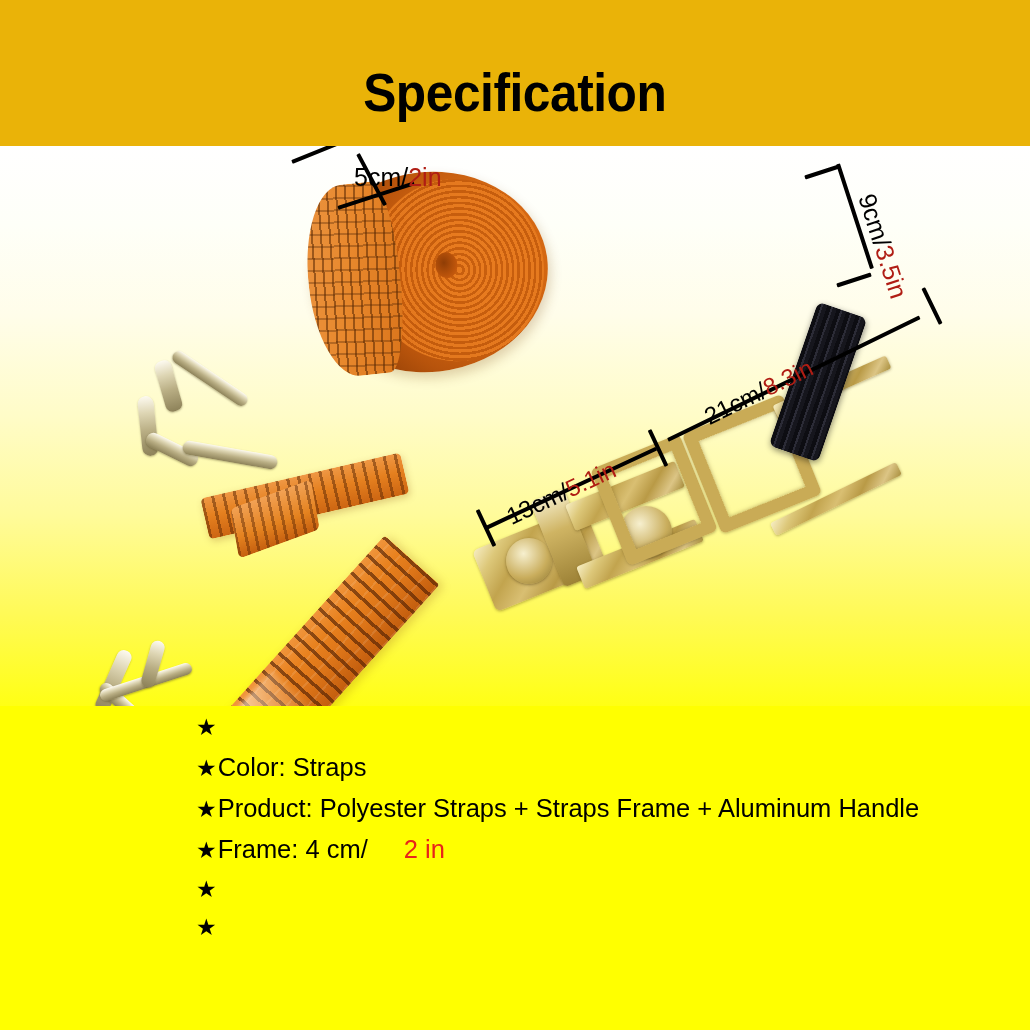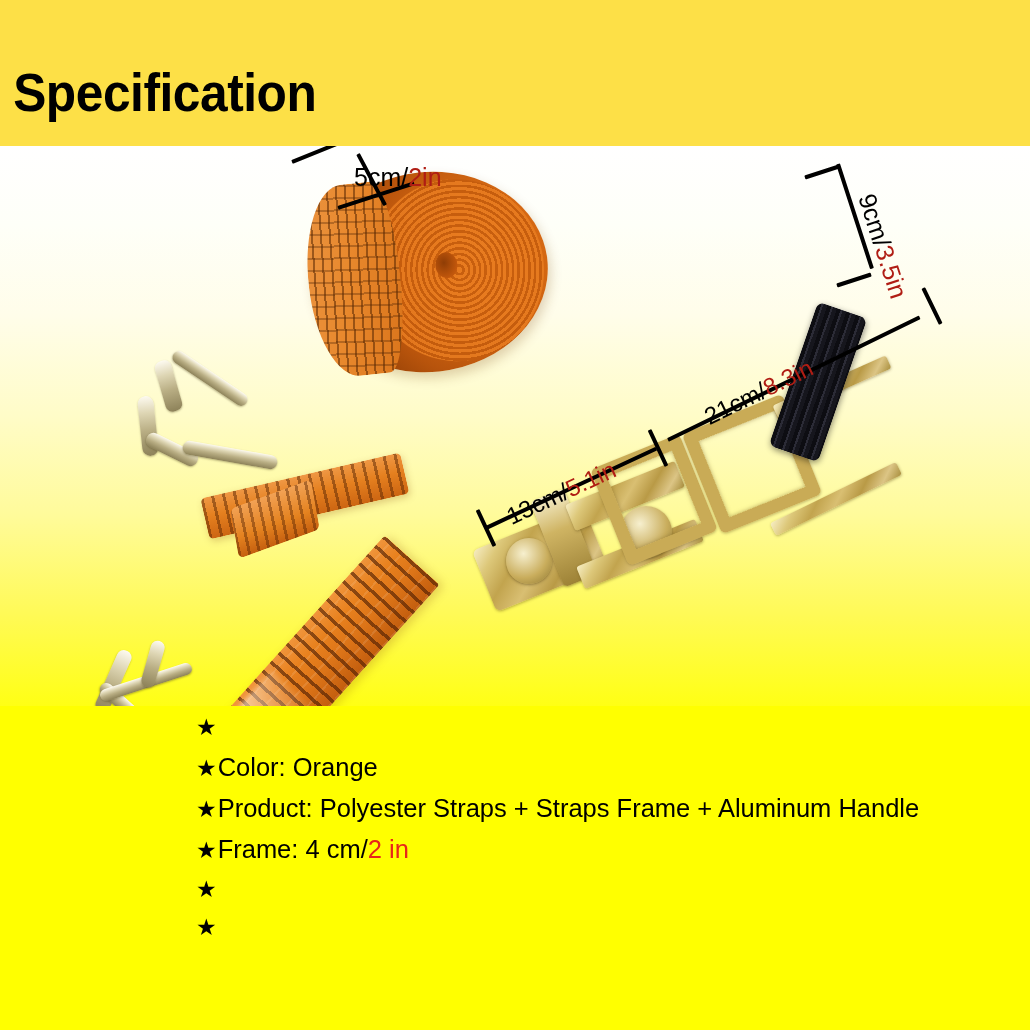--- a/index.html
+++ b/index.html
@@ -10,22 +10,22 @@
     background:#ffffff; overflow:hidden;
   }
   #page {
     position:relative; width:1030px; height:1030px;
     background:#ffffff; overflow:hidden;
   }
 
   
   #header-banner {
     position:absolute; left:0; top:0; width:1030px; height:184px;
-    background:#fde047;
-    display:flex; align-items:center; justify-content:flex-start;
+    background:#eab308;
+    display:flex; align-items:center; justify-content:center;
   }
   #page-title {
     font-family:"Liberation Sans", sans-serif;
     font-weight:bold; font-size:54px; color:#000000;
     letter-spacing:-0.5px; transform:scaleX(0.92); transform-origin:center;
     line-height:1;
   }
 
   
   #photo-stage {
@@ -200,21 +200,21 @@
     width:820px;
   }
   .spec-item {
     display:flex; align-items:baseline;
     font-size:25.5px; color:#000000;
     line-height:1; margin-bottom:15.5px;
     font-family:"Liberation Sans", sans-serif;
     white-space:nowrap;
   }
   .spec-star { font-size:23px; margin-right:1px; color:#000; }
-  .spec-text .in-red { color:#e8241a; }
+  .spec-text .in-red { color:#e8241a;margin-left:36px; }
 </style>
 </head>
 <body>
 
 <div id="page">
 
   <div id="header-banner">
     <div id="page-title">Specification</div>
   </div>
 
@@ -312,21 +312,21 @@
   <div id="spec-list">
 
     <div class="spec-item">
       <span class="spec-star">★</span>
     </div>
 
     <div class="spec-item">
       <span class="spec-star">★</span>
       <span class="spec-text">
         <span>Color:</span>
-        <span>Orange</span>
+        <span>Straps</span>
       </span>
     </div>
 
     <div class="spec-item">
       <span class="spec-star">★</span>
       <span class="spec-text">
         <span>Product:</span>
         <span>Polyester Straps + Straps Frame + Aluminum Handle</span>
       </span>
     </div>

